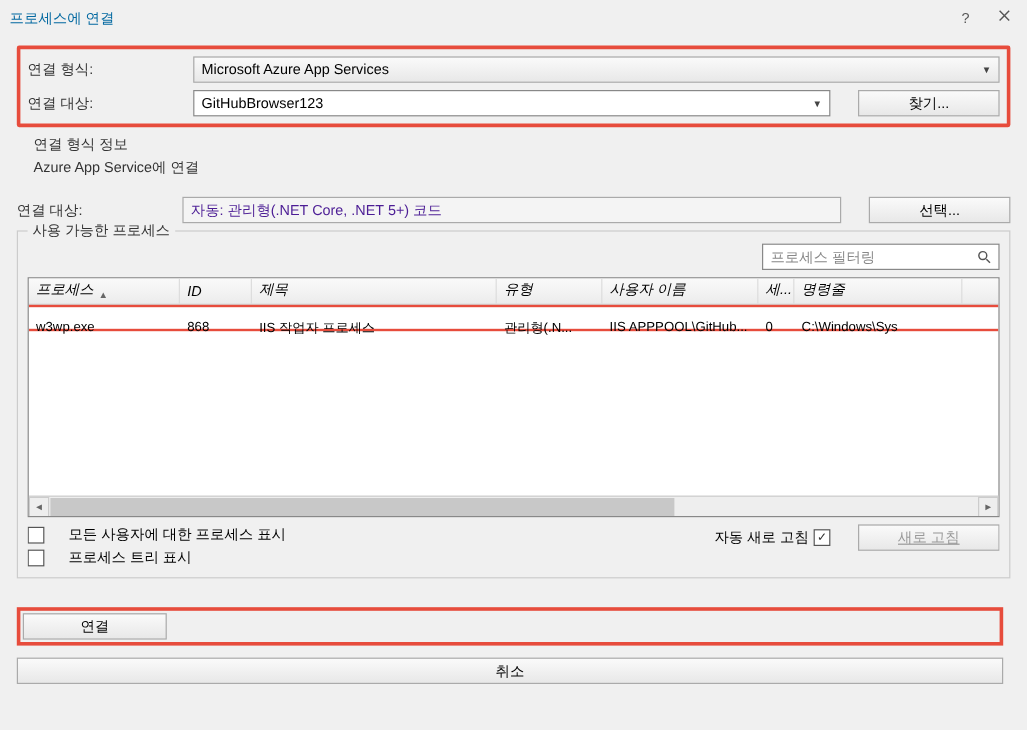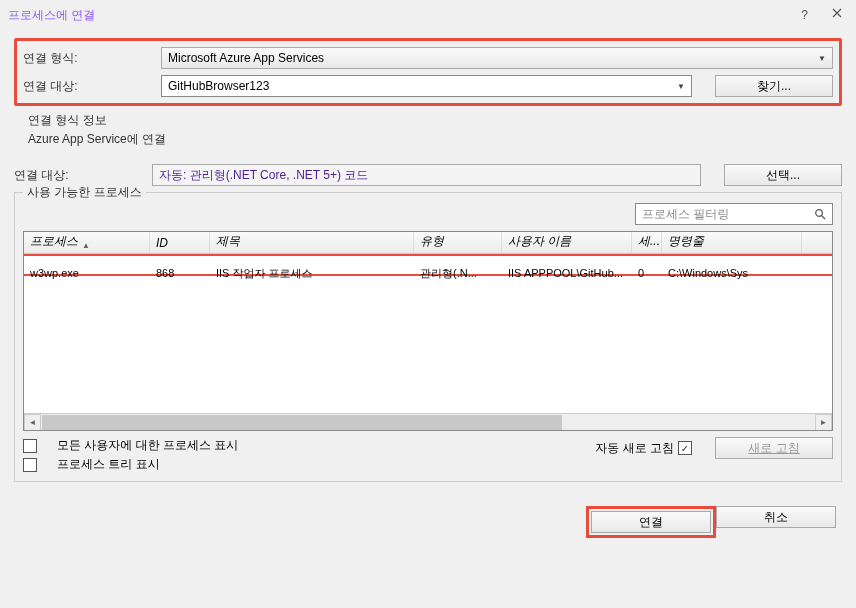--- a/index.html
+++ b/index.html
@@ -17,21 +17,21 @@
     }
     .titlebar {
       height: 30px;
       display: flex;
       align-items: center;
       padding: 0 8px;
       background: #f0f0f0;
       justify-content: space-between;
     }
     .titlebar-title {
-      color: #8b5cf6;
+      color: #0369a1;
     }
     .titlebar-buttons {
       display: flex;
       gap: 24px;
       color: #555;
       padding-right: 6px;
     }
     .dialog-body {
       padding: 8px 14px;
     }
@@ -238,22 +238,24 @@
     }
     .bottom-right-inline {
       float: right;
       display: flex;
       align-items: center;
       gap: 8px;
     }
     .footer-row {
       display: flex;
       justify-content: flex-end;
+      gap: 10px;
       margin-top: 24px;
       padding-right: 6px;
+      flex-direction: column;
     }
     .btn-primary-hl {
       border: 3px solid #e74c3c;
       padding: 2px;
       display: inline-block;
     }
     .sort-arrow {
       font-size: 8px;
       color: #666;
     }

